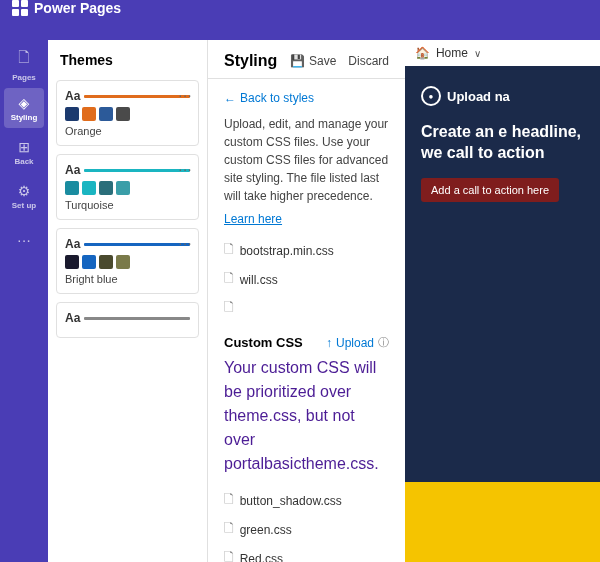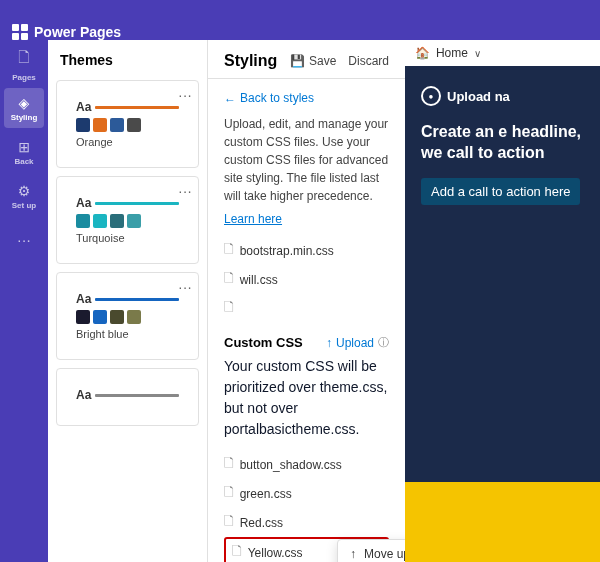--- a/index.html
+++ b/index.html
@@ -3,21 +3,21 @@
   <meta charset="utf-8">
   <style>
     * { box-sizing: border-box; margin: 0; padding: 0; }
     body { font-family: 'Segoe UI', sans-serif; font-size: 13px; width: 600px; height: 562px; overflow: hidden; background: #f3f2f1; }
 
     
     .topbar {
       height: 40px;
       background: #4a3db5;
       display: flex;
-      align-items: flex-end;
+      align-items: flex-start;
       padding: 0 12px;
       gap: 8px;
     }
     .topbar-logo {
       display: flex;
       align-items: center;
       gap: 6px;
     }
     .topbar-logo-icon {
       width: 16px; height: 16px;
@@ -68,21 +68,21 @@
       overflow-y: auto;
       padding: 12px 8px;
     }
     .themes-title {
       font-size: 14px; font-weight: 600; margin-bottom: 12px; padding-left: 4px;
     }
     .theme-card {
       border: 1px solid #e0e0e0;
       border-radius: 4px;
       margin-bottom: 8px;
-      padding: 19px;
+      padding: 8px;
       cursor: pointer;
       position: relative;
     }
     .theme-preview {
       display: flex; align-items: center; gap: 4px; margin-bottom: 4px;
     }
     .theme-aa {
       font-size: 12px; font-weight: 700; color: #333;
     }
     .theme-line {
@@ -157,21 +157,21 @@
       margin: 12px 0 6px;
     }
     .section-title {
       font-size: 13px; font-weight: 600;
     }
     .upload-btn {
       display: flex; align-items: center; gap: 4px;
       font-size: 12px; color: #0078d4; cursor: pointer;
     }
     .section-desc {
-      font-size: 14px; color: #0f172a; line-height: 1.5; margin-bottom: 8px;
+      font-size: 16px; color: #4c1d95; line-height: 1.5; margin-bottom: 8px;
     }
 
     .custom-file-item {
       display: flex; align-items: center; gap: 6px;
       padding: 4px 0; font-size: 12px; color: #333;
       position: relative;
     }
     .custom-file-item.highlighted {
       border: 2px solid #cc0000;
       border-radius: 3px;
@@ -230,25 +230,25 @@
       width: 20px; height: 20px; border-radius: 50%;
       border: 2px solid white;
       display: flex; align-items: center; justify-content: center;
       font-size: 8px; color: white;
     }
     .company-name { font-size: 13px; font-weight: 600; }
     .headline {
       font-size: 16px; font-weight: 700; line-height: 1.3; margin-bottom: 14px;
     }
     .cta-btn {
-      background: #0c4a6e;
+      background: #7f1d1d;
       color: white;
       padding: 6px 10px;
       border-radius: 3px;
-      font-size: 13px;
+      font-size: 11px;
       display: inline-block;
     }
 
     .preview-bottom {
       position: absolute;
       bottom: 0; left: 0; right: 0; height: 80px;
       background: #f5c400;
     }
   </style>
 </head>

